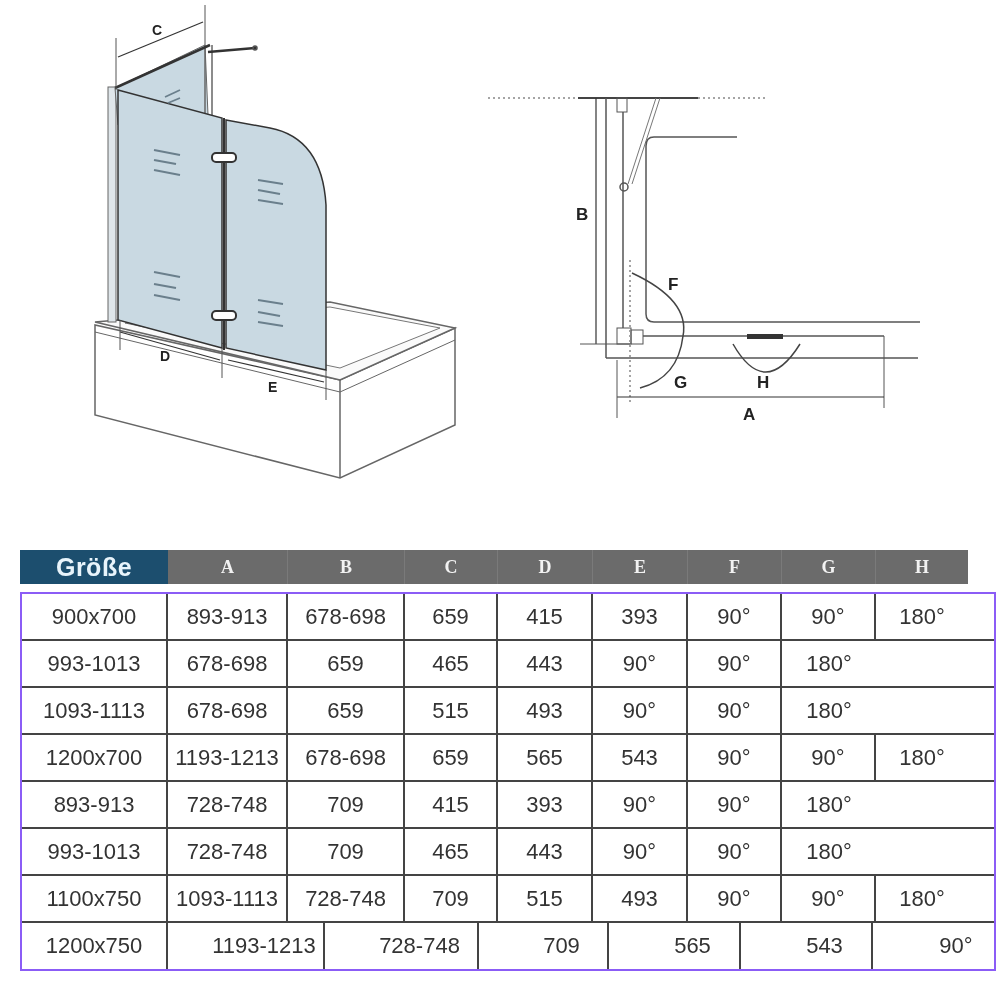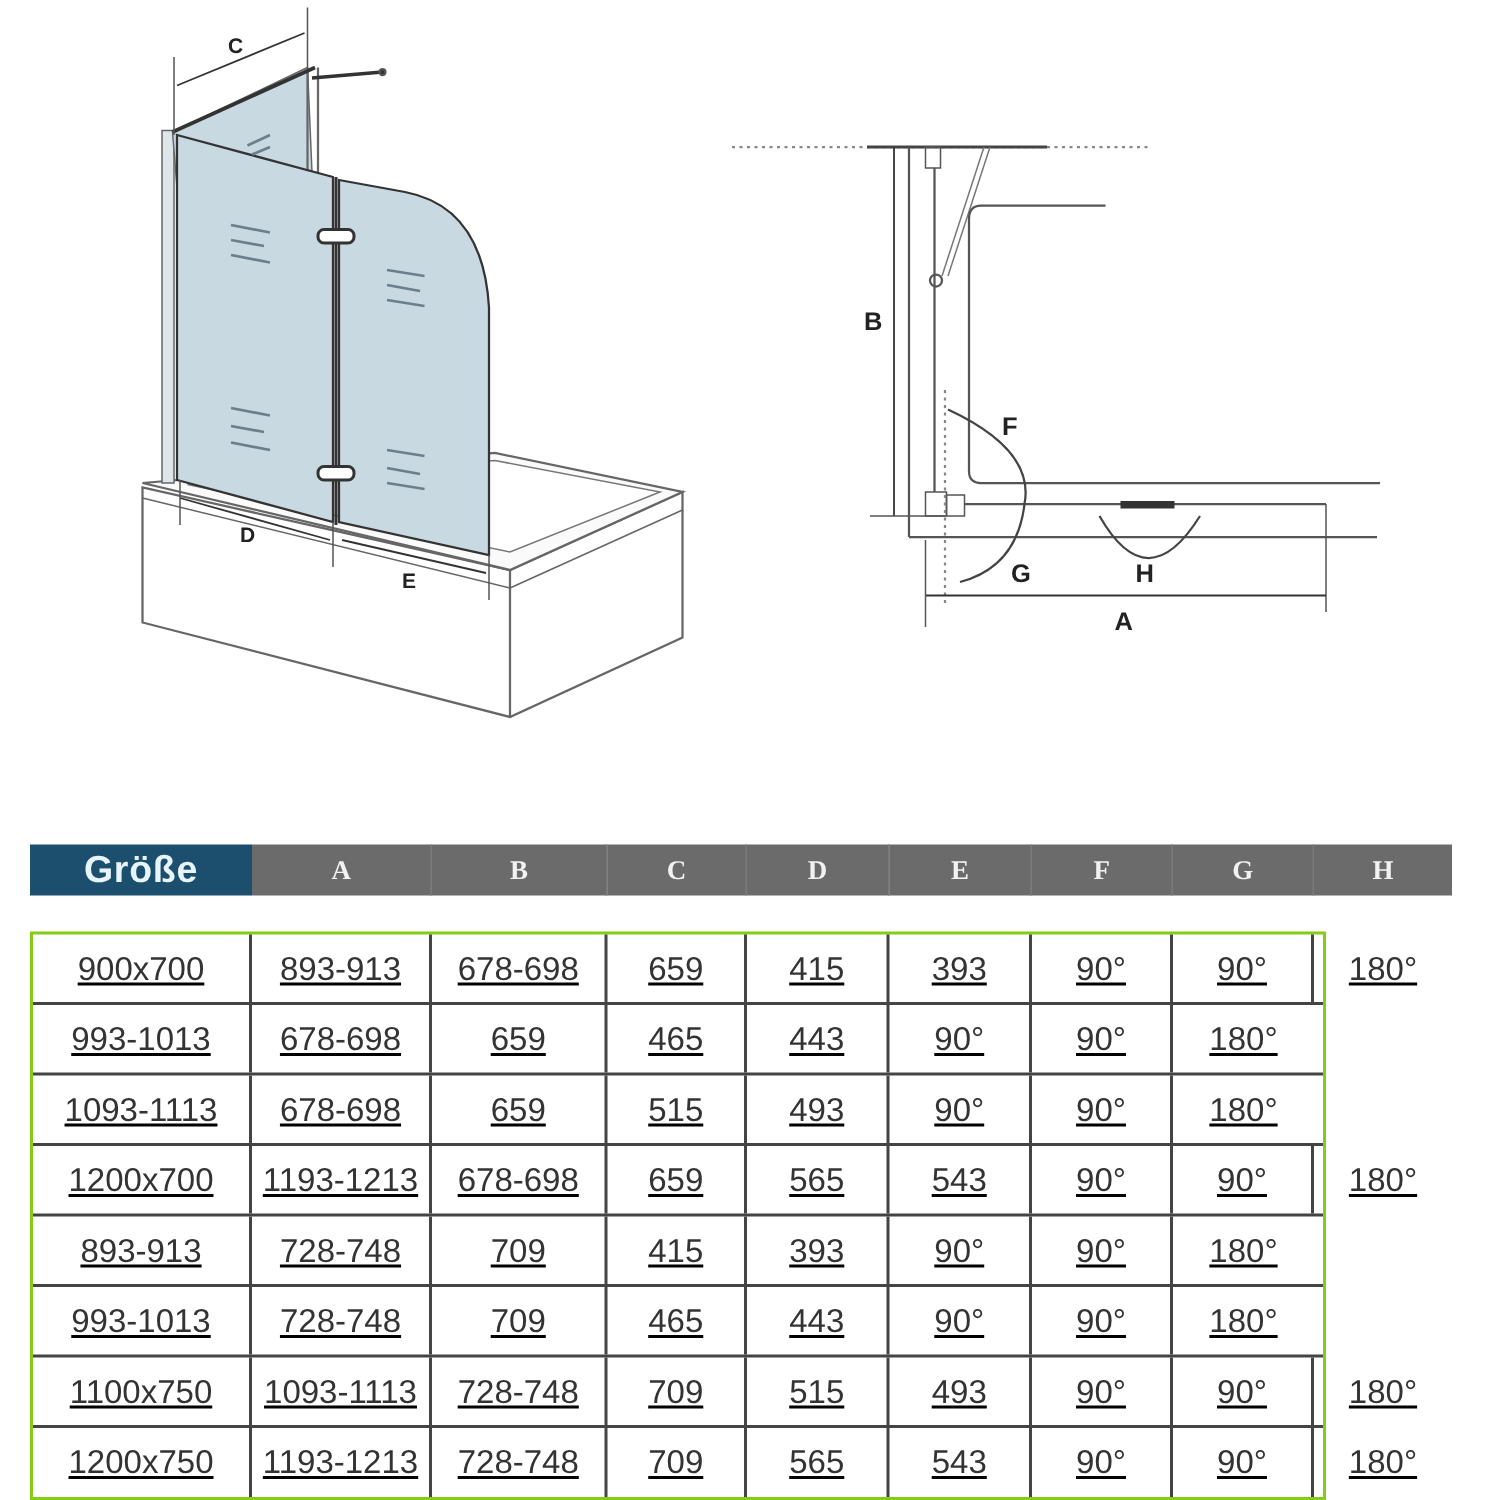--- a/index.html
+++ b/index.html
@@ -1,28 +1,28 @@
 <!DOCTYPE html>
 <html><head>
 <meta charset="utf-8">
 <style>
   html, body { margin: 0; padding: 0; background: #ffffff; }
   body { width: 1000px; height: 1000px; position: relative; overflow: hidden; font-family: "Liberation Sans", sans-serif; }
   .drawing { position: absolute; left: 0; top: 0; width: 1000px; height: 540px; }
   .dim-label { font-family: "Liberation Sans", sans-serif; font-weight: bold; fill: #222; }
 
-  .spec-table { position: absolute; left: 20px; top: 563px; width: 864px; }
+  .spec-table { position: absolute; left: 20px; top: 550px; width: 976px; }
   .hdr { display: grid; grid-template-columns: 148px 120px 117px 93px 95px 95px 94px 94px 92px; height: 34px; }
   .hdr > div { display: flex; align-items: center; justify-content: center; color: #f2f2f2; font-family: "Liberation Serif", serif; font-weight: bold; font-size: 18px; background: #6b6b6b; border-right: 1px solid #7a7a7a; box-sizing: border-box; }
   .hdr > div.first { background: #1c4e6e; color: #e8f4fb; font-family: "Liberation Sans", sans-serif; font-size: 25px; letter-spacing: 0.5px; border-right: none; }
   .hdr > div:last-child { border-right: none; }
 
-  .body { margin-top: 24px; border: 2px solid #84cc16; border-top-width: 2px; text-decoration: underline; }
+  .body { margin-top: 8px; border: 2px solid #8b5cf6; border-top-width: 2px; }
   .row { display: grid; grid-template-columns: 146px 120px 117px 93px 95px 95px 94px 94px 92px; height: 47px; border-bottom: 2px solid #444; box-sizing: border-box; }
-  .row:last-child { border-bottom: none; height: 46px; }
+  .row:last-child { border-bottom: none; height: 46px; gap: 37px; }
   .row > div { display: flex; align-items: center; justify-content: center; font-size: 22px; color: #333; border-right: 2px solid #444; box-sizing: border-box; white-space: nowrap; }
   .row > div:last-child { border-right: none; }
 </style>
 </head>
 <body>
 
 <svg class="drawing" viewBox="0 0 1000 540" xmlns="http://www.w3.org/2000/svg">
 
   <g stroke="#555" fill="none" stroke-width="1.5">
 

